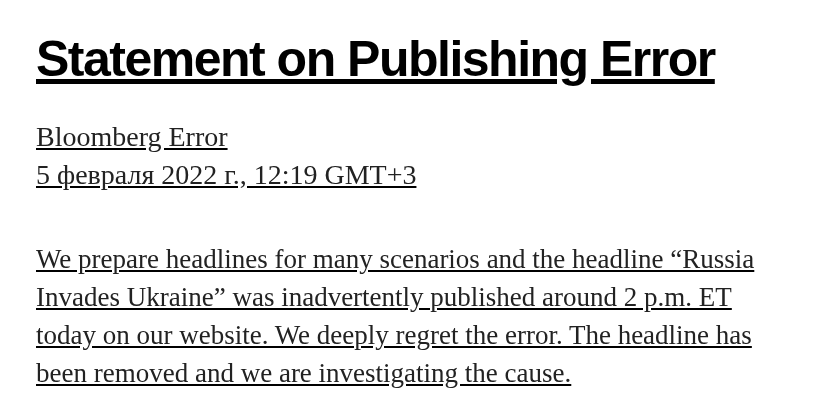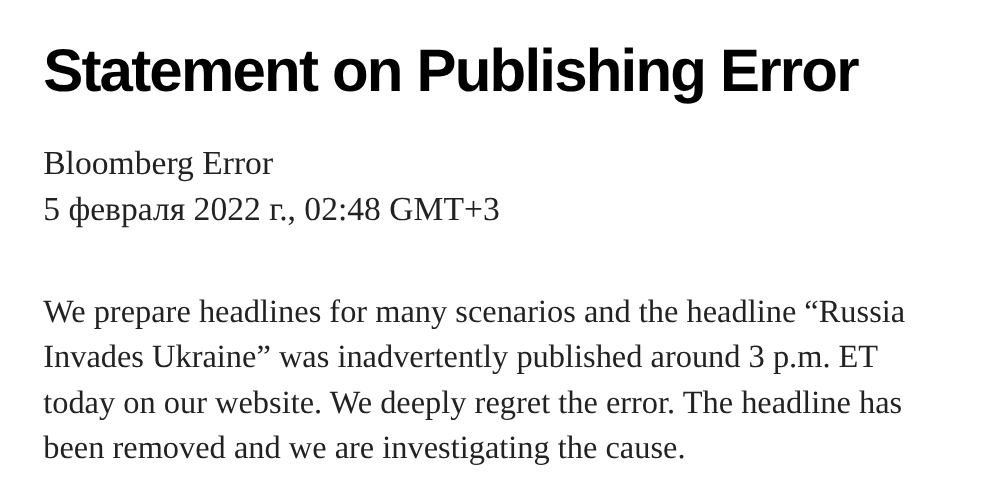--- a/index.html
+++ b/index.html
@@ -8,20 +8,21 @@
     background: #ffffff;
   }
   .page {
     position: relative;
     width: 835px;
     height: 418px;
     background: #ffffff;
     overflow: hidden;
     box-sizing: border-box;
     padding: 22px 20px 0 36px;
+    text-decoration: underline;
   }
   .headline {
     margin: 8px 0 0 0;
     font-family: "Liberation Sans", sans-serif;
     font-weight: 700;
     font-size: 50px;
     line-height: 58px;
     letter-spacing: -1.5px;
     color: #000000;
     white-space: nowrap;
@@ -49,20 +50,20 @@
   }
 </style>
 </head>
 <body>
 
 <div class="page">
   <h1 class="headline">Statement on Publishing Error</h1>
 
   <div class="byline-block">
     <p class="byline">Bloomberg Error</p>
-    <p class="pub-date">5 февраля 2022 г., 02:48 GMT+3</p>
+    <p class="pub-date">5 февраля 2022 г., 12:19 GMT+3</p>
   </div>
 
   <p class="article-body">We prepare headlines for many scenarios and the headline “Russia
-Invades Ukraine” was inadvertently published around 3 p.m. ET
+Invades Ukraine” was inadvertently published around 2 p.m. ET
 today on our website. We deeply regret the error. The headline has
 been removed and we are investigating the cause.</p>
 </div>
 
 </body></html>

